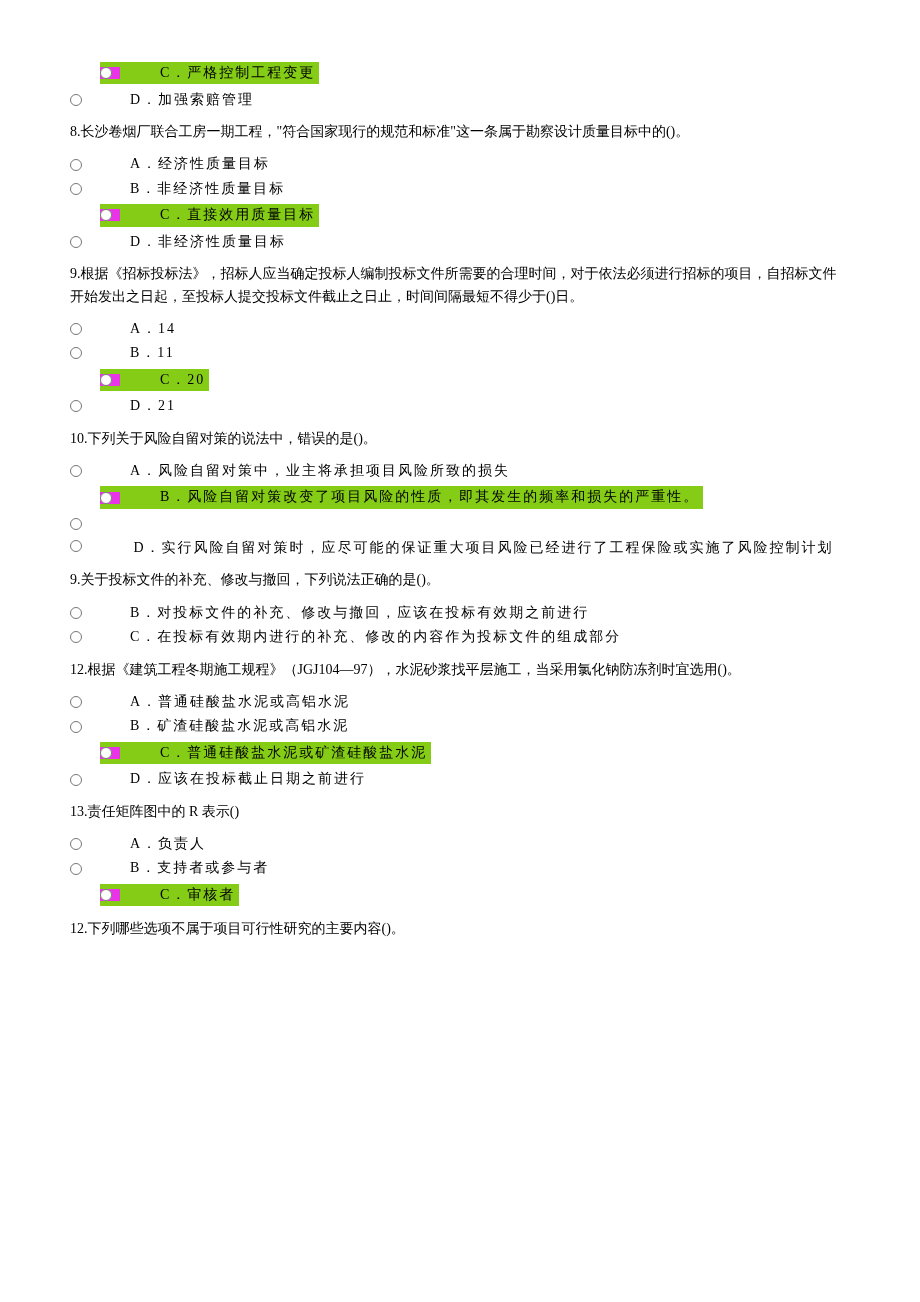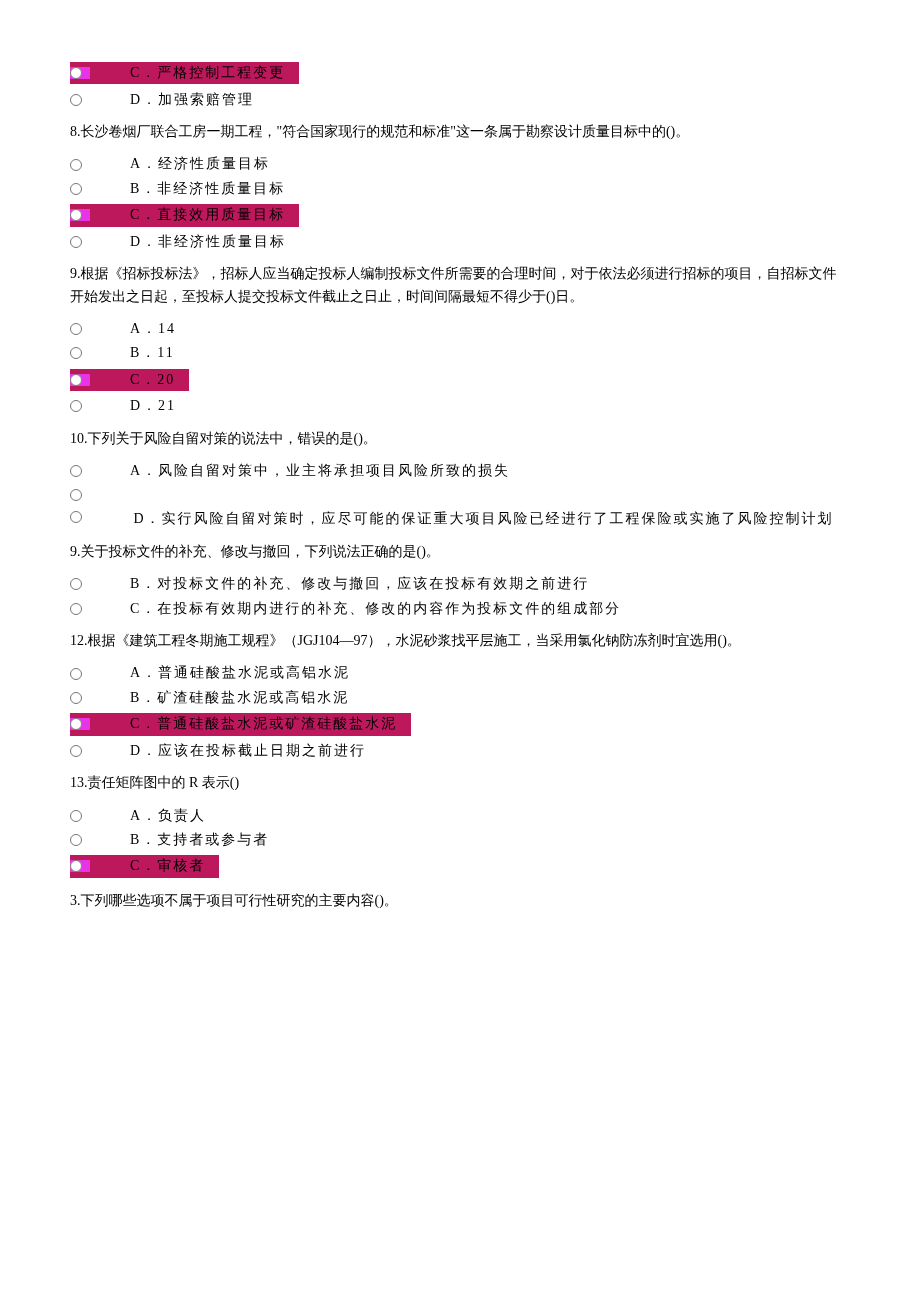--- a/index.html
+++ b/index.html
@@ -17,23 +17,24 @@
     margin-bottom: 10px;
     margin-top: 10px;
   }
   .option-row {
     display: flex;
     align-items: center;
     margin: 2px 0;
     min-height: 22px;
   }
   .option-row.highlighted {
-    background: #be185d;
+    background: #84cc16;
     display: inline-flex;
-    padding-right: 14px;
+    padding-right: 4px;
+    margin-left: 30px;
   }
   .option-row.highlighted .radio-wrap {
     background: #e933e7;
   }
   .radio-wrap {
     width: 20px;
     display: inline-flex;
     align-items: center;
     justify-content: flex-start;
     flex-shrink: 0;
@@ -133,20 +134,26 @@
 </div>
 
 <div class="question">10.下列关于风险自留对策的说法中，错误的是()。</div>
 <div>
   <div class="option-row">
     <span class="radio-wrap">
         <input type="radio" style="">
       </span>
     <span class="opt-label">A．风险自留对策中，业主将承担项目风险所致的损失</span>
   </div>
+  <div class="option-row highlighted">
+    <span class="radio-wrap">
+        <input type="radio" style="">
+      </span>
+    <span class="opt-label">B．风险自留对策改变了项目风险的性质，即其发生的频率和损失的严重性。</span>
+  </div>
   <div class="option-row">
     <span class="radio-wrap">
         <input type="radio" style="">
       </span>
   </div>
   <div class="wrap-option">
     <span class="radio-wrap" style="display:inline-block;vertical-align:top;"><input type="radio" style=""></span>
     <span class="opt-label" style="margin-left:40px;text-align:right;">D．实行风险自留对策时，应尽可能的保证重大项目风险已经进行了工程保险或实施了风险控制计划</span>
   </div>
 </div>
@@ -210,13 +217,13 @@
     <span class="opt-label">B．支持者或参与者</span>
   </div>
   <div class="option-row highlighted">
     <span class="radio-wrap">
         <input type="radio" style="">
       </span>
     <span class="opt-label">C．审核者</span>
   </div>
 </div>
 
-<div class="question">3.下列哪些选项不属于项目可行性研究的主要内容()。</div>
+<div class="question">12.下列哪些选项不属于项目可行性研究的主要内容()。</div>
 
 </body></html>

